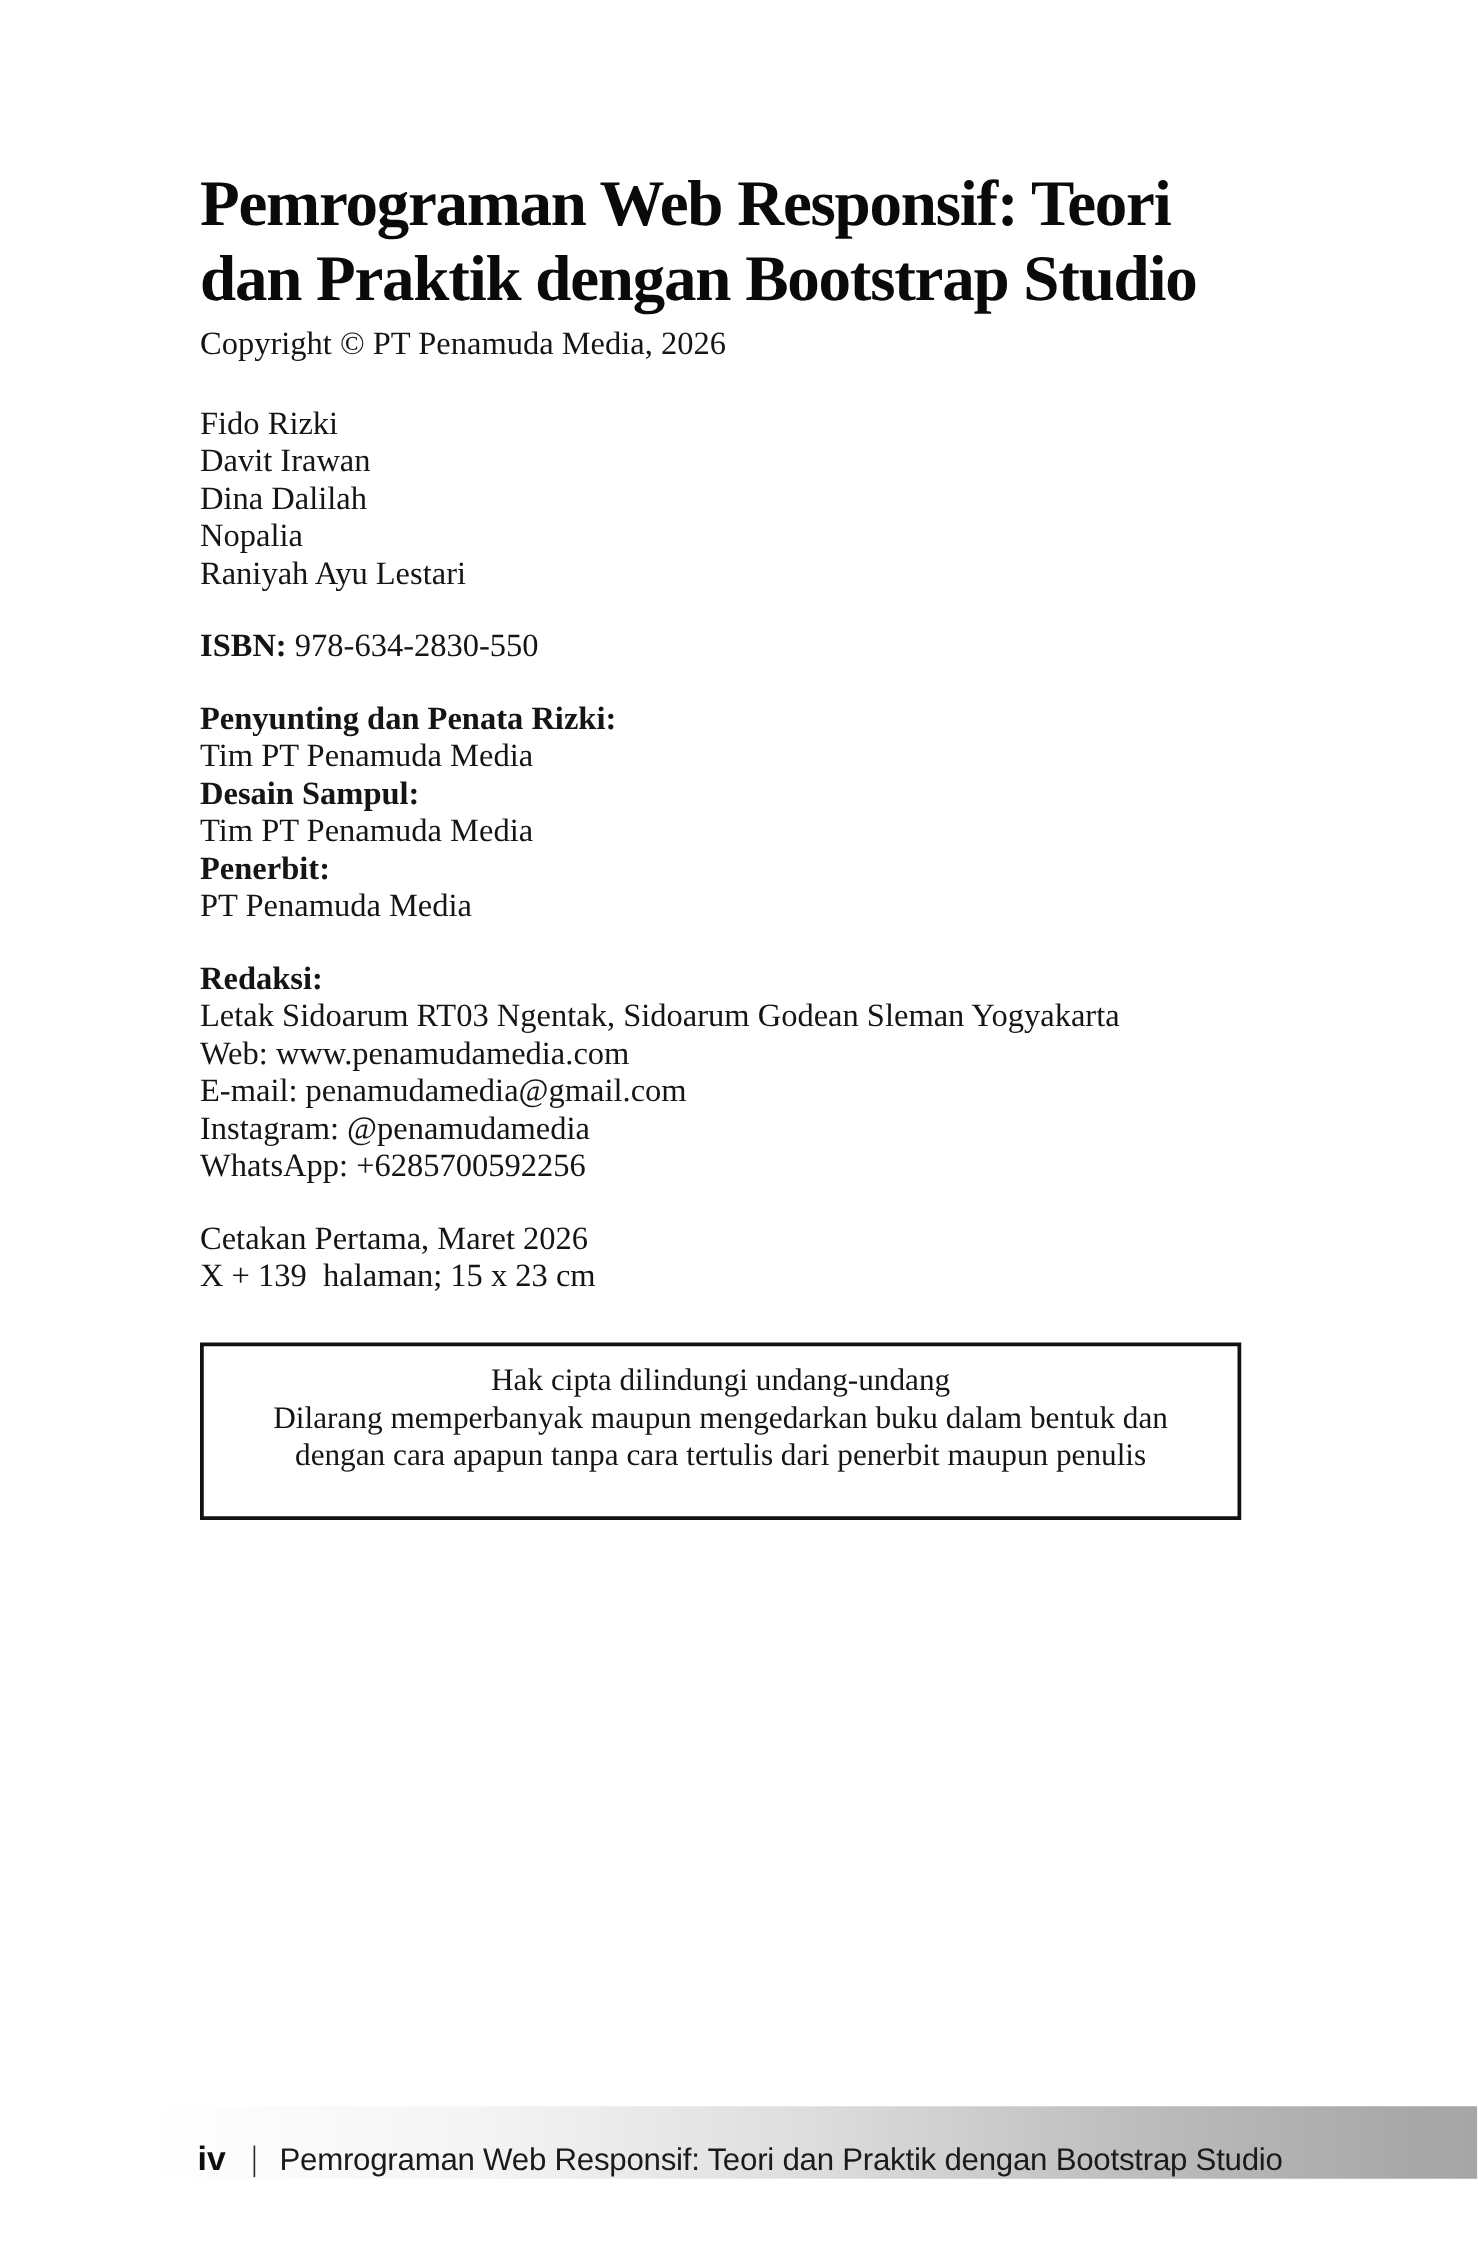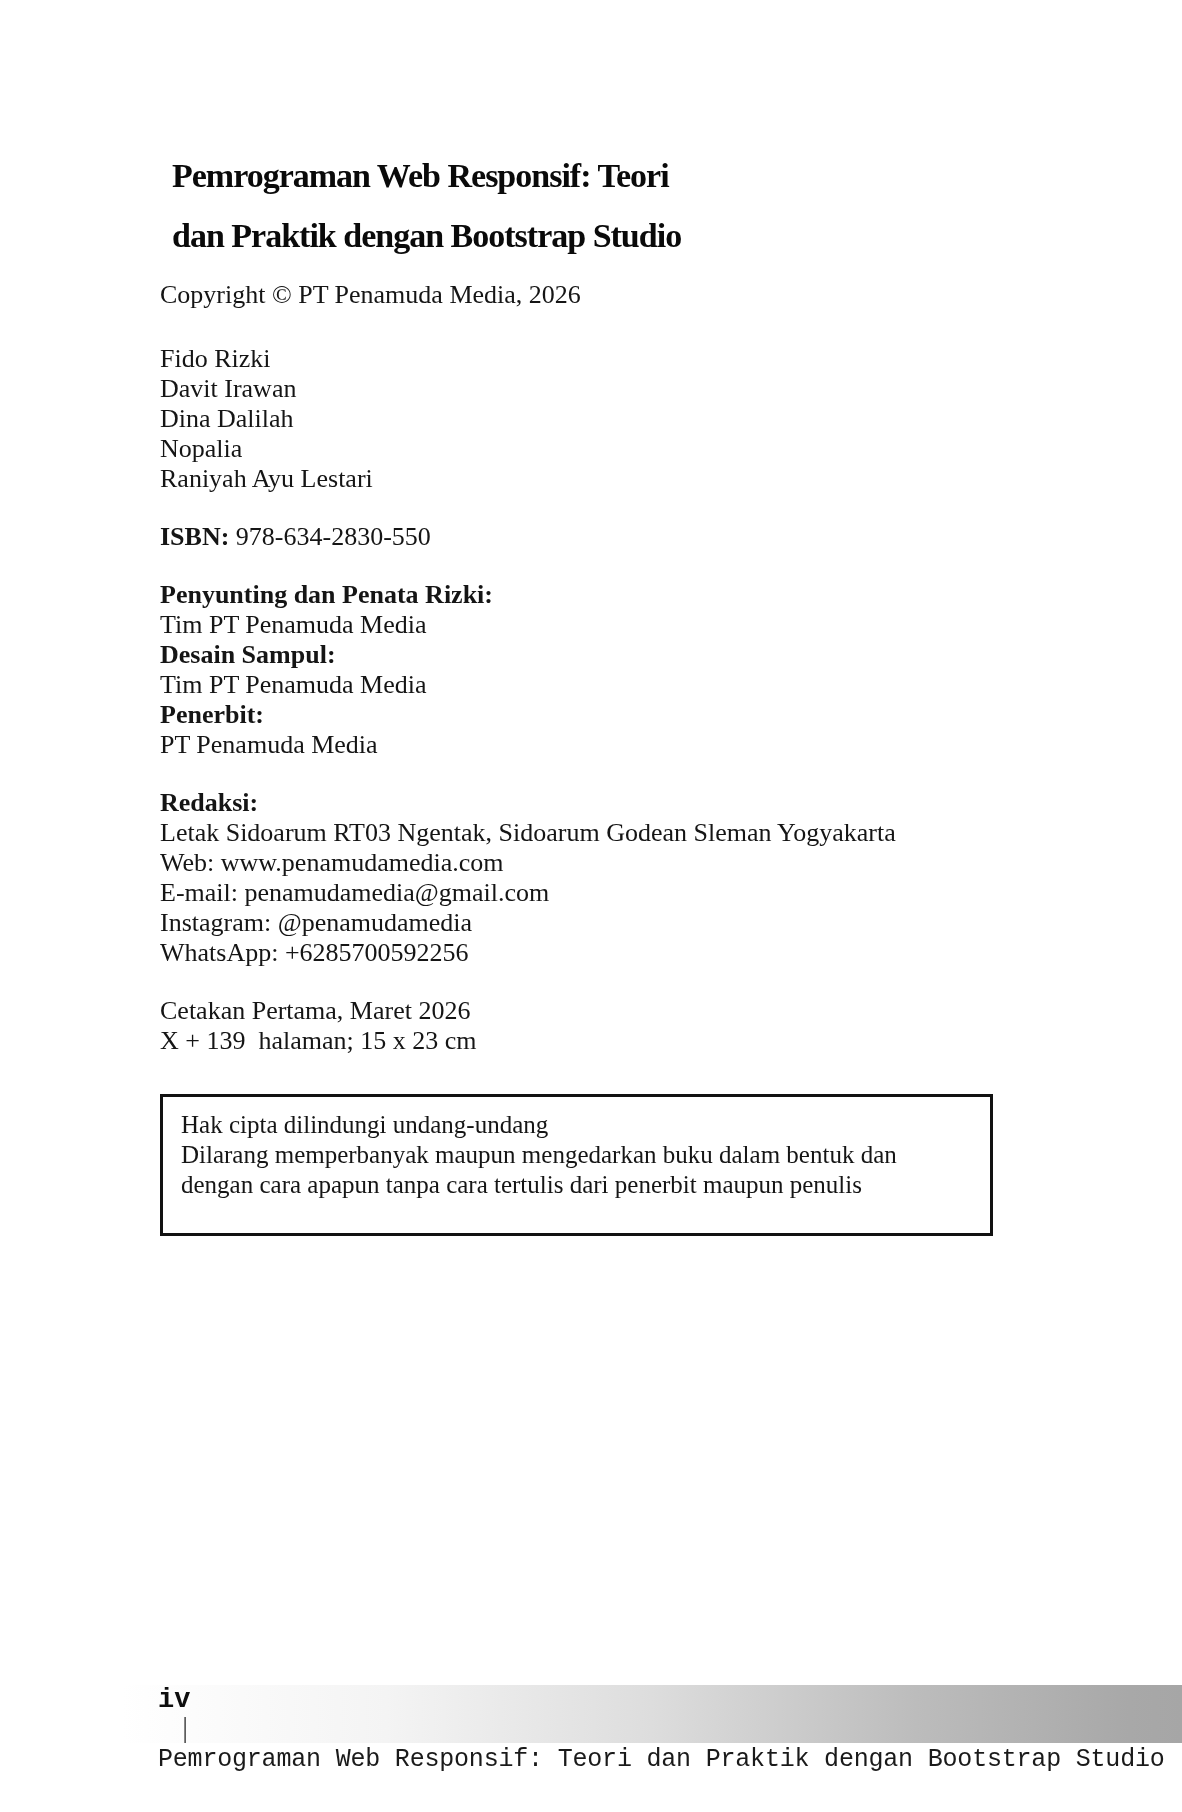--- a/index.html
+++ b/index.html
@@ -12,26 +12,26 @@
     font-family: "Liberation Serif", "DejaVu Serif", serif;
     color: #151515;
   }
   .content {
     position: absolute;
     left: 160px;
     top: 134px;
     width: 892px;
   }
   .book-title {
-    font-size: 34px;
+    font-size: 52px;
     line-height: 60px;
     font-weight: 700;
     letter-spacing: -1px;
     color: #0a0a0a;
-    margin: 12px;
+    margin: 0;
   }
   .copyright {
     font-size: 26px;
     line-height: 34px;
     margin-top: 4px;
   }
   .block {
     font-size: 26px;
     line-height: 30px;
   }
@@ -39,37 +39,36 @@
   .mt-std     { margin-top: 28px; }
   .bold { font-weight: 700; }
   .pre  { white-space: pre-wrap; }
   .inline-label { font-weight: 700; }
   .notice-box {
     margin-top: 38px;
     box-sizing: border-box;
     width: 833px;
     border: 3px solid #111111;
     padding: 13px 18px 33px 18px;
-    text-align: left;
+    text-align: center;
     font-size: 25px;
     line-height: 30px;
   }
   .footer-band {
     position: absolute;
     left: 121px;
     right: 0;
     top: 1685px;
     height: 58px;
     background: linear-gradient(90deg, #ffffff 0%, #f4f4f4 25%, #dddddd 50%, #bcbcbc 75%, #a8a8a8 95%, #a6a6a6 100%);
     display: flex;
-    align-items: flex-start;
+    align-items: flex-end;
     padding-left: 37px;
     box-sizing: border-box;
-    font-family: Liberation Mono, monospace;
-    flex-direction: column;
+    font-family: Liberation Sans, sans-serif;
   }
   .footer-pagenum {
     font-weight: 700;
     font-size: 27px;
     color: #0d0d0d;
   }
   .footer-sep {
     font-weight: 400;
     font-size: 27px;
     color: #2a2a2a;

